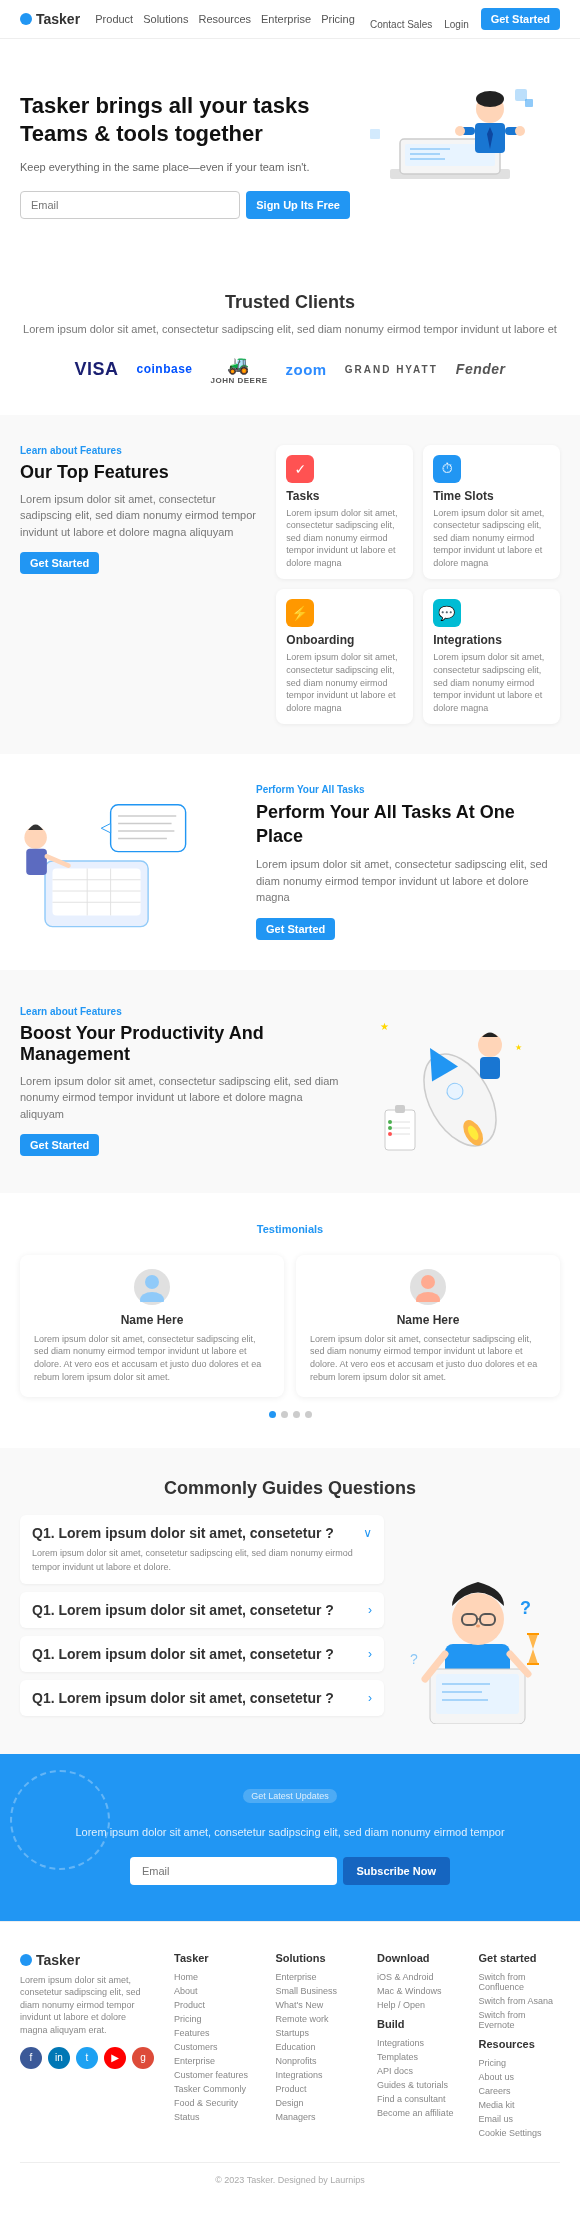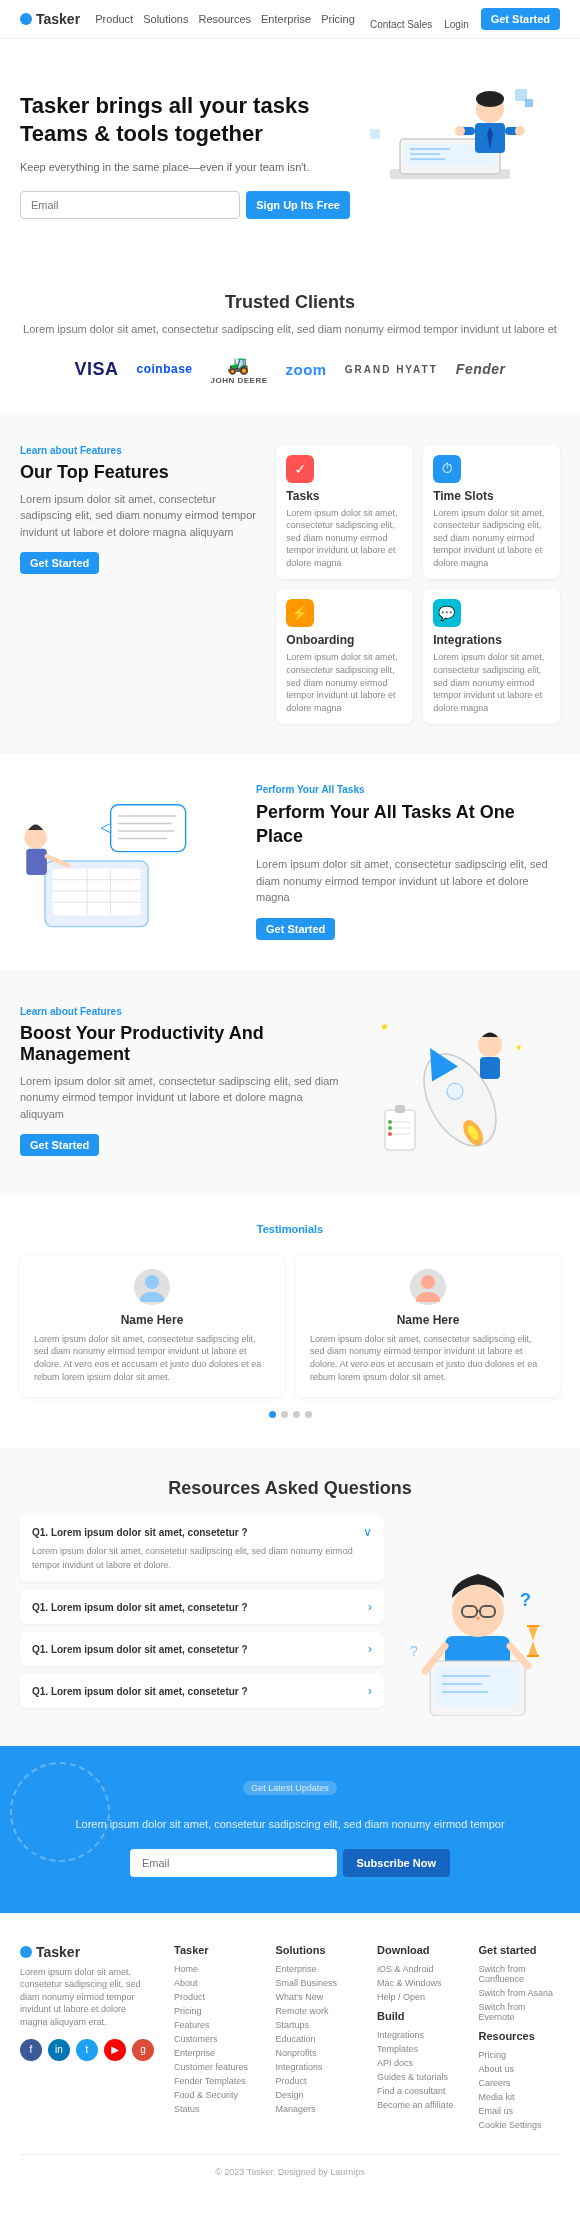--- a/index.html
+++ b/index.html
@@ -79,21 +79,21 @@
     .dot.active { background: #2196F3; }
 
     
     .faq { padding: 30px 20px; background: #f9f9f9; }
     .faq-inner { display: flex; gap: 16px; }
     .faq-left { flex: 1; }
     .faq-right { width: 160px; flex-shrink: 0; display: flex; align-items: flex-end; }
     .faq-item { background: #fff; border-radius: 6px; padding: 10px 12px; margin-bottom: 8px; display: flex; justify-content: space-between; align-items: center; box-shadow: 0 1px 3px rgba(0,0,0,0.05); cursor: pointer; }
     .faq-item.open { flex-direction: column; align-items: flex-start; }
     .faq-q-row { display: flex; justify-content: space-between; align-items: center; width: 100%; }
-    .faq-q { font-size: 10px; font-weight: 600; color: #333; flex: 1; }
+    .faq-q { font-size: 14px; font-weight: 600; color: #333; flex: 1; }
     .faq-icon { font-size: 12px; color: #2196F3; margin-left: 6px; }
     .faq-answer { font-size: 9px; color: #888; line-height: 1.5; margin-top: 6px; }
 
     
     .newsletter { background: #2196F3; padding: 36px 20px; text-align: center; }
     .newsletter-label { font-size: 10px; color: rgba(255,255,255,0.8); margin-bottom: 23px; }
     .newsletter-title { font-size: 20px; font-weight: 800; color: #fff; margin-bottom: 8px; }
     .newsletter-desc { font-size: 11px; color: rgba(255,255,255,0.85); margin-bottom: 16px; line-height: 1.5; }
     .newsletter-form { display: flex; gap: 6px; max-width: 320px; margin: 0 auto; }
     .newsletter-form input { flex: 1; border: none; border-radius: 4px; padding: 8px 12px; font-size: 11px; }
@@ -329,21 +329,21 @@
   <div class="dots">
     <div class="dot active"></div>
     <div class="dot"></div>
     <div class="dot"></div>
     <div class="dot"></div>
   </div>
 </section>
 
 <section class="faq">
   <div style="text-align:center; margin-bottom:16px;">
-    <h2 class="section-title">Resources Asked Questions</h2>
+    <h2 class="section-title">Commonly Guides Questions</h2>
   </div>
   <div class="faq-inner">
     <div class="faq-left">
       <div class="faq-item open">
         <div class="faq-q-row">
           <span class="faq-q">Q1. Lorem ipsum dolor sit amet, consetetur ?</span>
           <span class="faq-icon">∨</span>
         </div>
         <div class="faq-answer">Lorem ipsum dolor sit amet, consetetur sadipscing elit, sed diam nonumy eirmod tempor invidunt ut labore et dolore.</div>
       </div>
@@ -431,21 +431,21 @@
     <div class="footer-col">
       <div class="footer-col-title">Tasker</div>
       <a class="footer-link">Home</a>
       <a class="footer-link">About</a>
       <a class="footer-link">Product</a>
       <a class="footer-link">Pricing</a>
       <a class="footer-link">Features</a>
       <a class="footer-link">Customers</a>
       <a class="footer-link">Enterprise</a>
       <a class="footer-link">Customer features</a>
-      <a class="footer-link">Fender Templates</a>
+      <a class="footer-link">Tasker Commonly</a>
       <a class="footer-link">Food &amp; Security</a>
       <a class="footer-link">Status</a>
     </div>
 
     <div class="footer-col">
       <div class="footer-col-title">Solutions</div>
       <a class="footer-link">Enterprise</a>
       <a class="footer-link">Small Business</a>
       <a class="footer-link">What's New</a>
       <a class="footer-link">Remote work</a>

